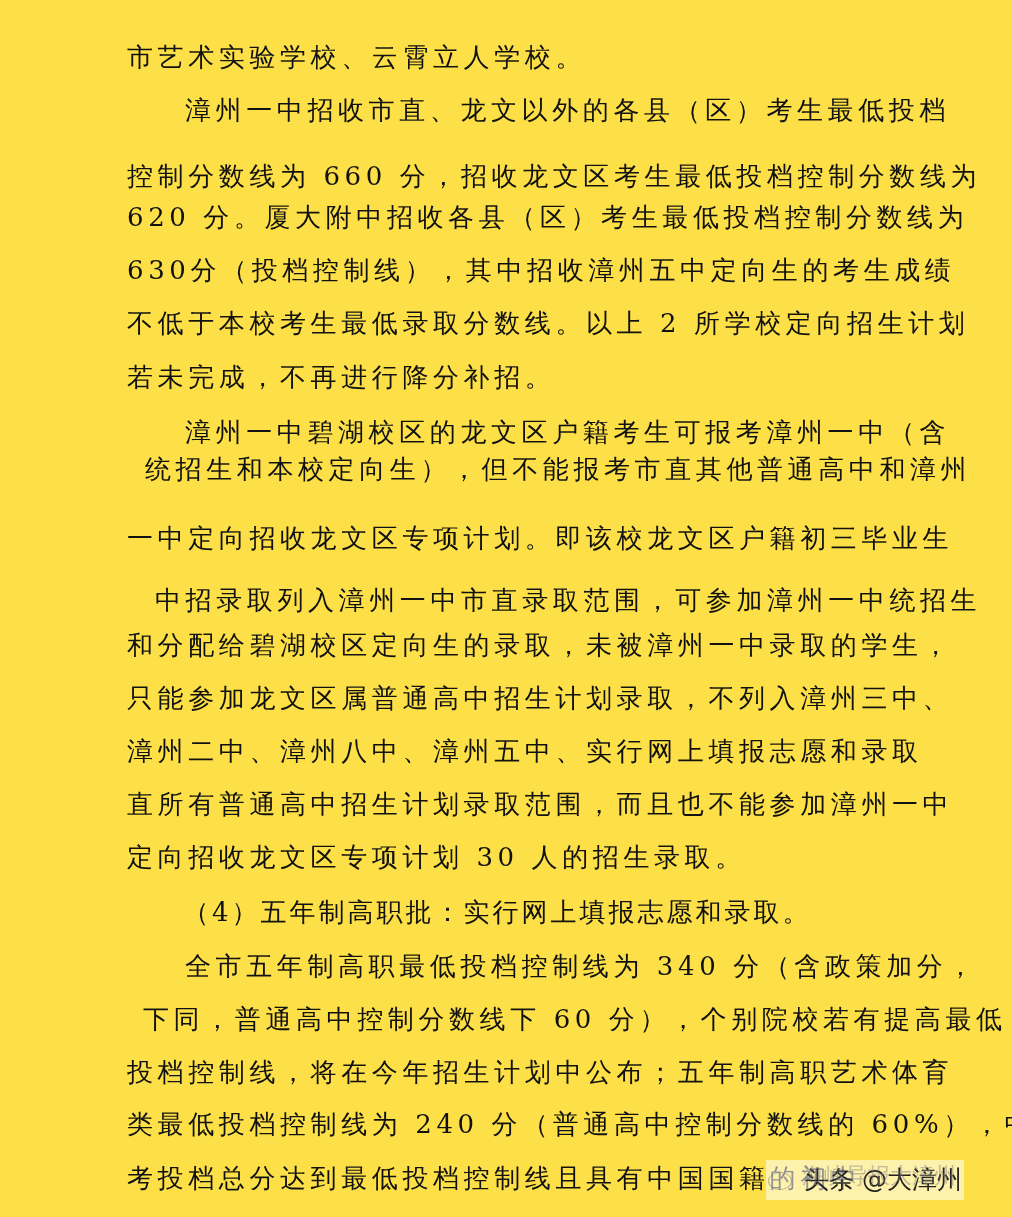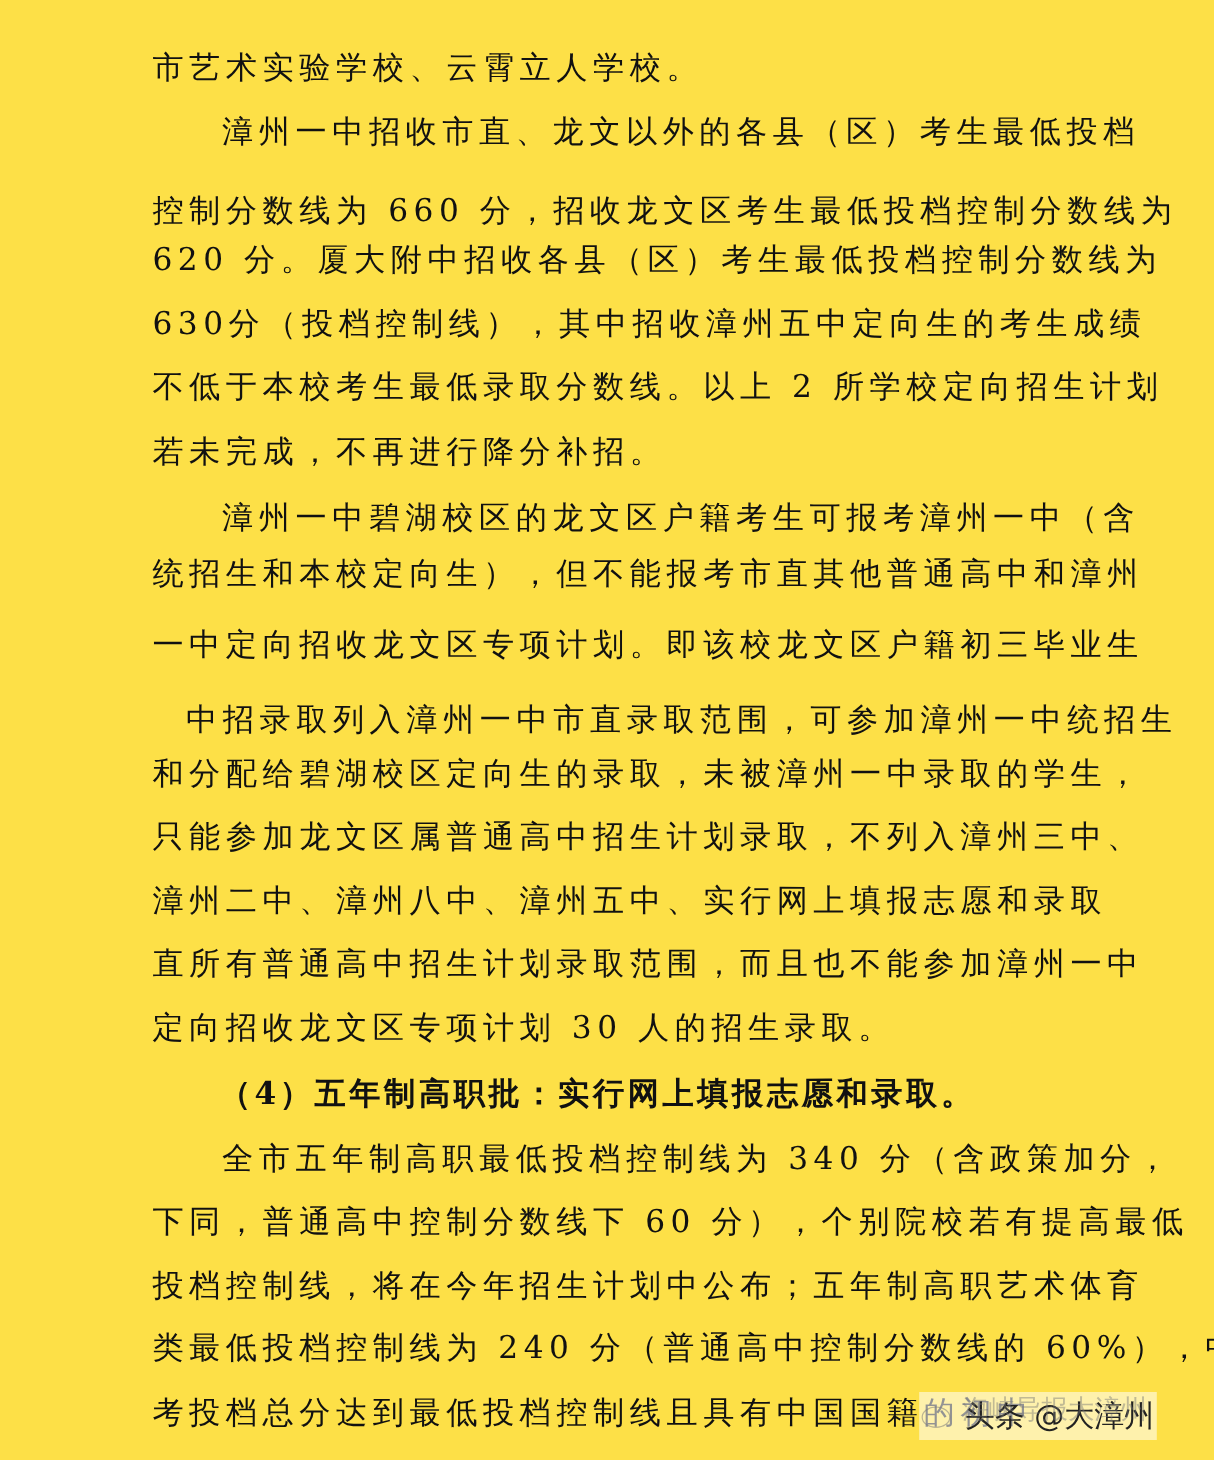--- a/index.html
+++ b/index.html
@@ -37,21 +37,21 @@
     }
     .line.last {
       text-align-last: left;
     }
     .line.indent {
       left: 185px;
       width: 717px;
     }
     .line.heading {
       left: 183px;
-      font-weight: bold;
+      font-weight: normal;
       text-align-last: left;
       letter-spacing: 3px;
     }
     .watermark {
       position: absolute;
       left: 766px;
       top: 1160px;
       height: 40px;
       line-height: 40px;
       font-family: "DejaVu Sans", "Liberation Sans", sans-serif;
@@ -85,31 +85,31 @@
 <div class="page">
   <div id="lines">
       <div class="line last" style="top: 37px;">市艺术实验学校、云霄立人学校。</div>
       <div class="line indent" style="top: 90px;">漳州一中招收市直、龙文以外的各县（区）考生最低投档</div>
       <div class="line" style="top: 144px; margin-top: 12px;">控制分数线为 660 分，招收龙文区考生最低投档控制分数线为</div>
       <div class="line" style="top: 197px;">620 分。厦大附中招收各县（区）考生最低投档控制分数线为</div>
       <div class="line" style="top: 250px;">630分（投档控制线），其中招收漳州五中定向生的考生成绩</div>
       <div class="line" style="top: 303px;">不低于本校考生最低录取分数线。以上 2 所学校定向招生计划</div>
       <div class="line last" style="top: 357px;">若未完成，不再进行降分补招。</div>
       <div class="line indent" style="top: 412px;">漳州一中碧湖校区的龙文区户籍考生可报考漳州一中（含</div>
-      <div class="line" style="top: 459px;">统招生和本校定向生），但不能报考市直其他普通高中和漳州</div>
+      <div class="line" style="top: 449px; margin-left: 18px;">统招生和本校定向生），但不能报考市直其他普通高中和漳州</div>
       <div class="line" style="top: 518px;">一中定向招收龙文区专项计划。即该校龙文区户籍初三毕业生</div>
       <div class="line" style="top: 580px; margin-left: 28px;">中招录取列入漳州一中市直录取范围，可参加漳州一中统招生</div>
       <div class="line" style="top: 625px;">和分配给碧湖校区定向生的录取，未被漳州一中录取的学生，</div>
       <div class="line" style="top: 678px;">只能参加龙文区属普通高中招生计划录取，不列入漳州三中、</div>
       <div class="line" style="top: 731px;">漳州二中、漳州八中、漳州五中、实行网上填报志愿和录取</div>
       <div class="line" style="top: 784px;">直所有普通高中招生计划录取范围，而且也不能参加漳州一中</div>
       <div class="line last" style="top: 837px;">定向招收龙文区专项计划 30 人的招生录取。</div>
       <div class="line heading" style="top: 892px;">（4）五年制高职批：实行网上填报志愿和录取。</div>
       <div class="line indent" style="top: 946px;">全市五年制高职最低投档控制线为 340 分（含政策加分，</div>
-      <div class="line" style="top: 999px;">下同，普通高中控制分数线下 60 分），个别院校若有提高最低</div>
+      <div class="line" style="top: 999px; margin-left: 16px;">下同，普通高中控制分数线下 60 分），个别院校若有提高最低</div>
       <div class="line" style="top: 1052px;">投档控制线，将在今年招生计划中公布；五年制高职艺术体育</div>
       <div class="line" style="top: 1104px;">类最低投档控制线为 240 分（普通高中控制分数线的 60%），中</div>
       <div class="line last" style="top: 1158px;">考投档总分达到最低投档控制线且具有中国国籍的初中</div>
     </div>
 
   <div class="watermark">
     <span class="wm-faint">海峡导报大漳州</span>
     <span class="wm-icon"></span>
     <span>头条 @大漳州</span>
   </div>

